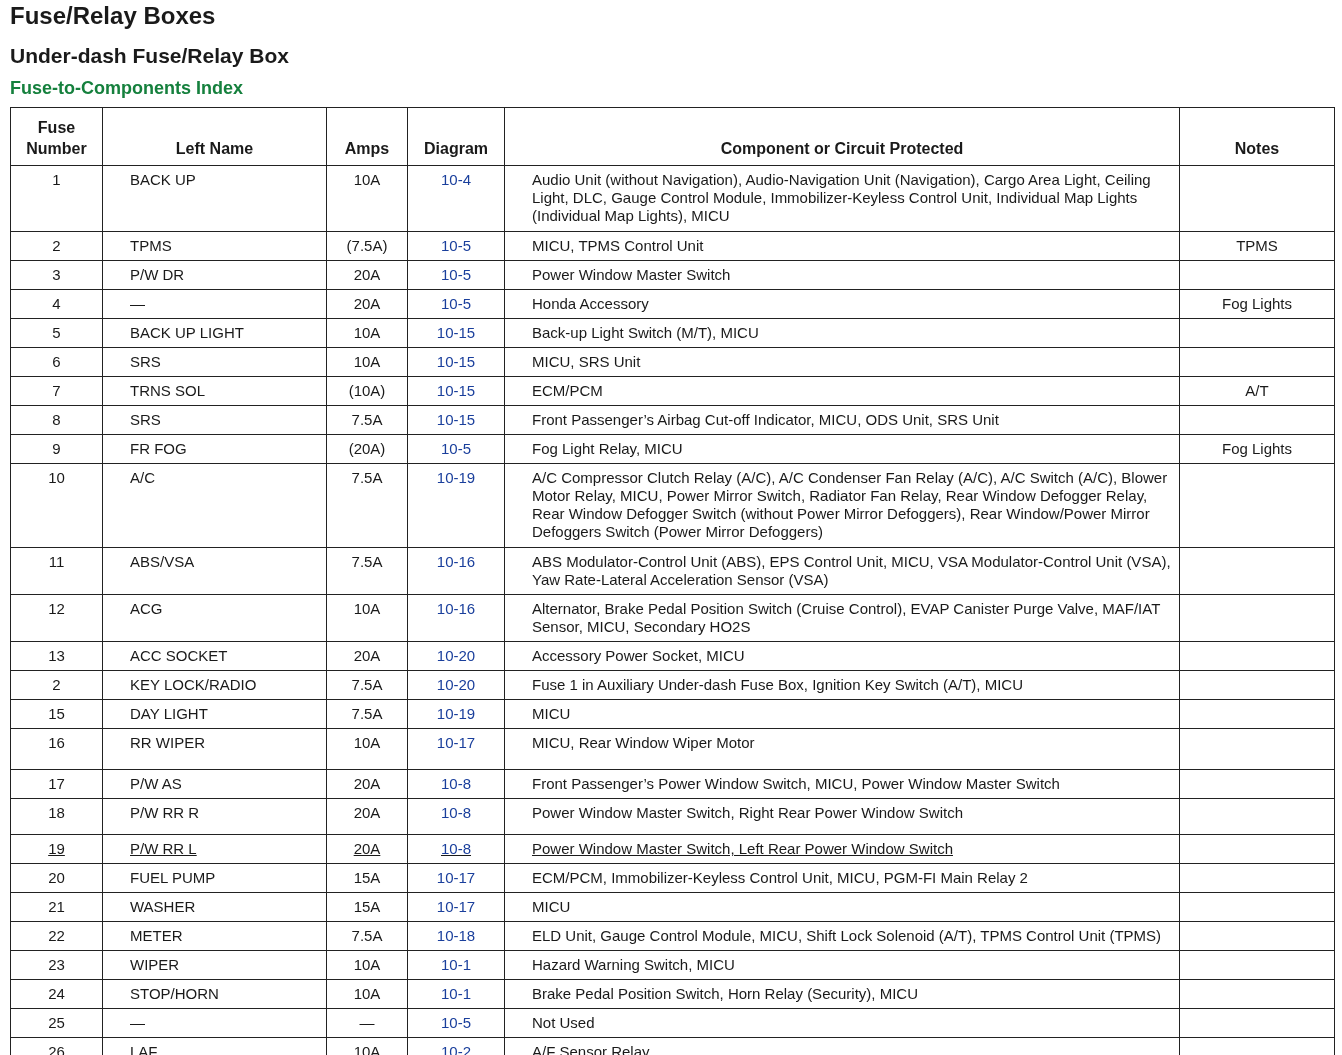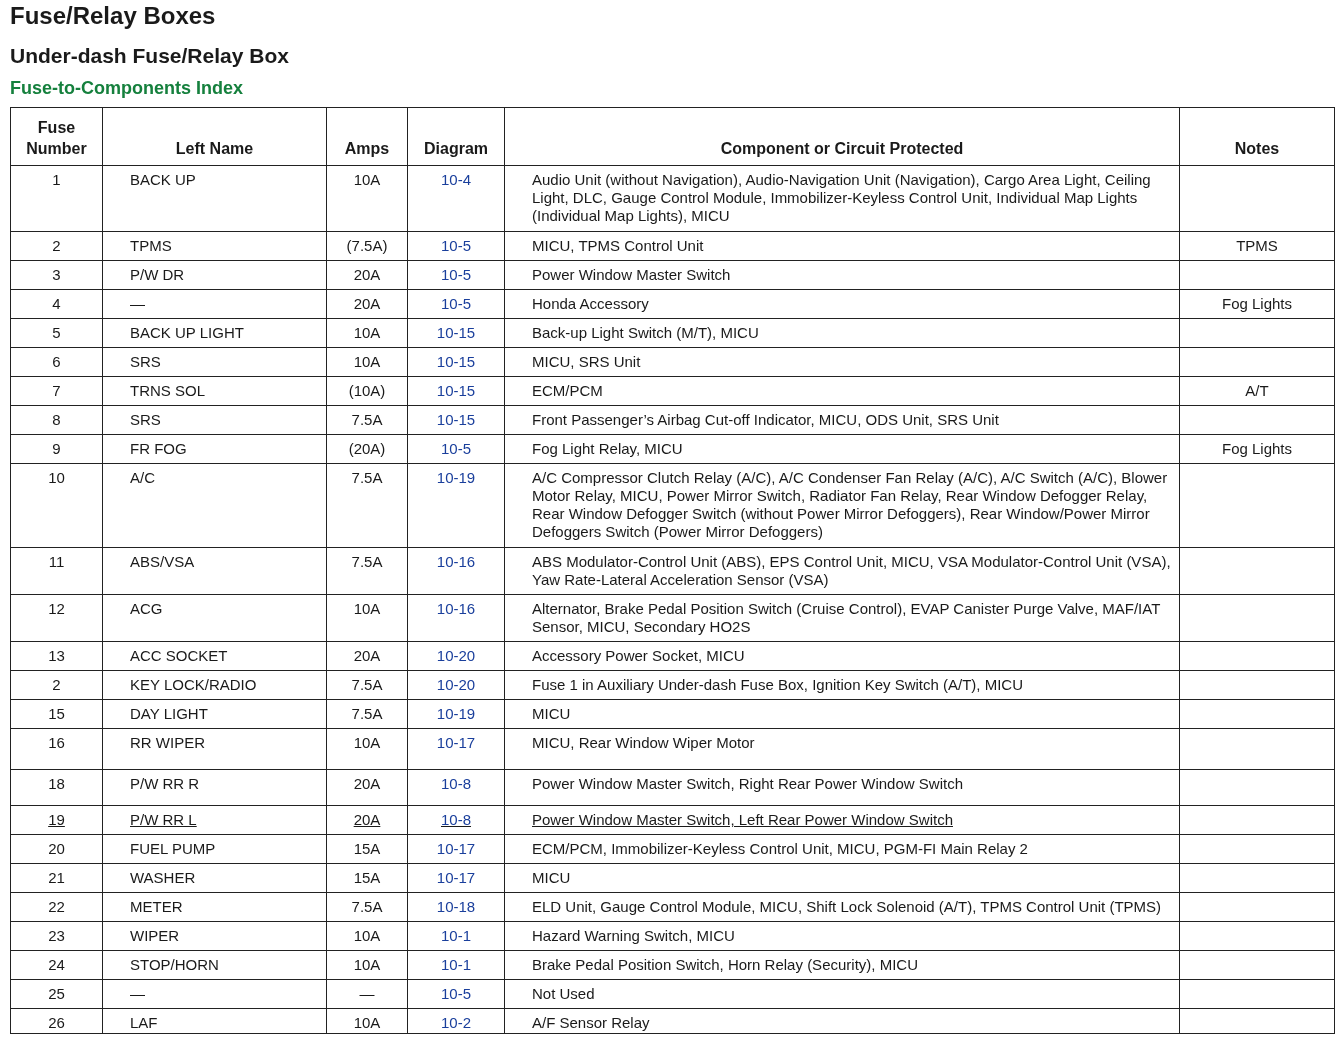--- a/index.html
+++ b/index.html
@@ -174,20 +174,28 @@
         <td class="c"></td>
       </tr>
       <tr style="height: 41px;">
         <td class="c">16</td>
         <td class="name">RR WIPER</td>
         <td class="c">10A</td>
         <td class="diag"><span>10-17</span></td>
         <td class="comp">MICU, Rear Window Wiper Motor</td>
         <td class="c"></td>
       </tr>
+      <tr style="height: 29px;">
+        <td class="c">17</td>
+        <td class="name">P/W AS</td>
+        <td class="c">20A</td>
+        <td class="diag"><span>10-8</span></td>
+        <td class="comp">Front Passenger’s Power Window Switch, MICU, Power Window Master Switch</td>
+        <td class="c"></td>
+      </tr>
       <tr style="height: 36px;">
         <td class="c">18</td>
         <td class="name">P/W RR R</td>
         <td class="c">20A</td>
         <td class="diag"><span>10-8</span></td>
         <td class="comp">Power Window Master Switch, Right Rear Power Window Switch</td>
         <td class="c"></td>
       </tr>
       <tr style="height: 29px; text-decoration: underline;">
         <td class="c">19</td>

